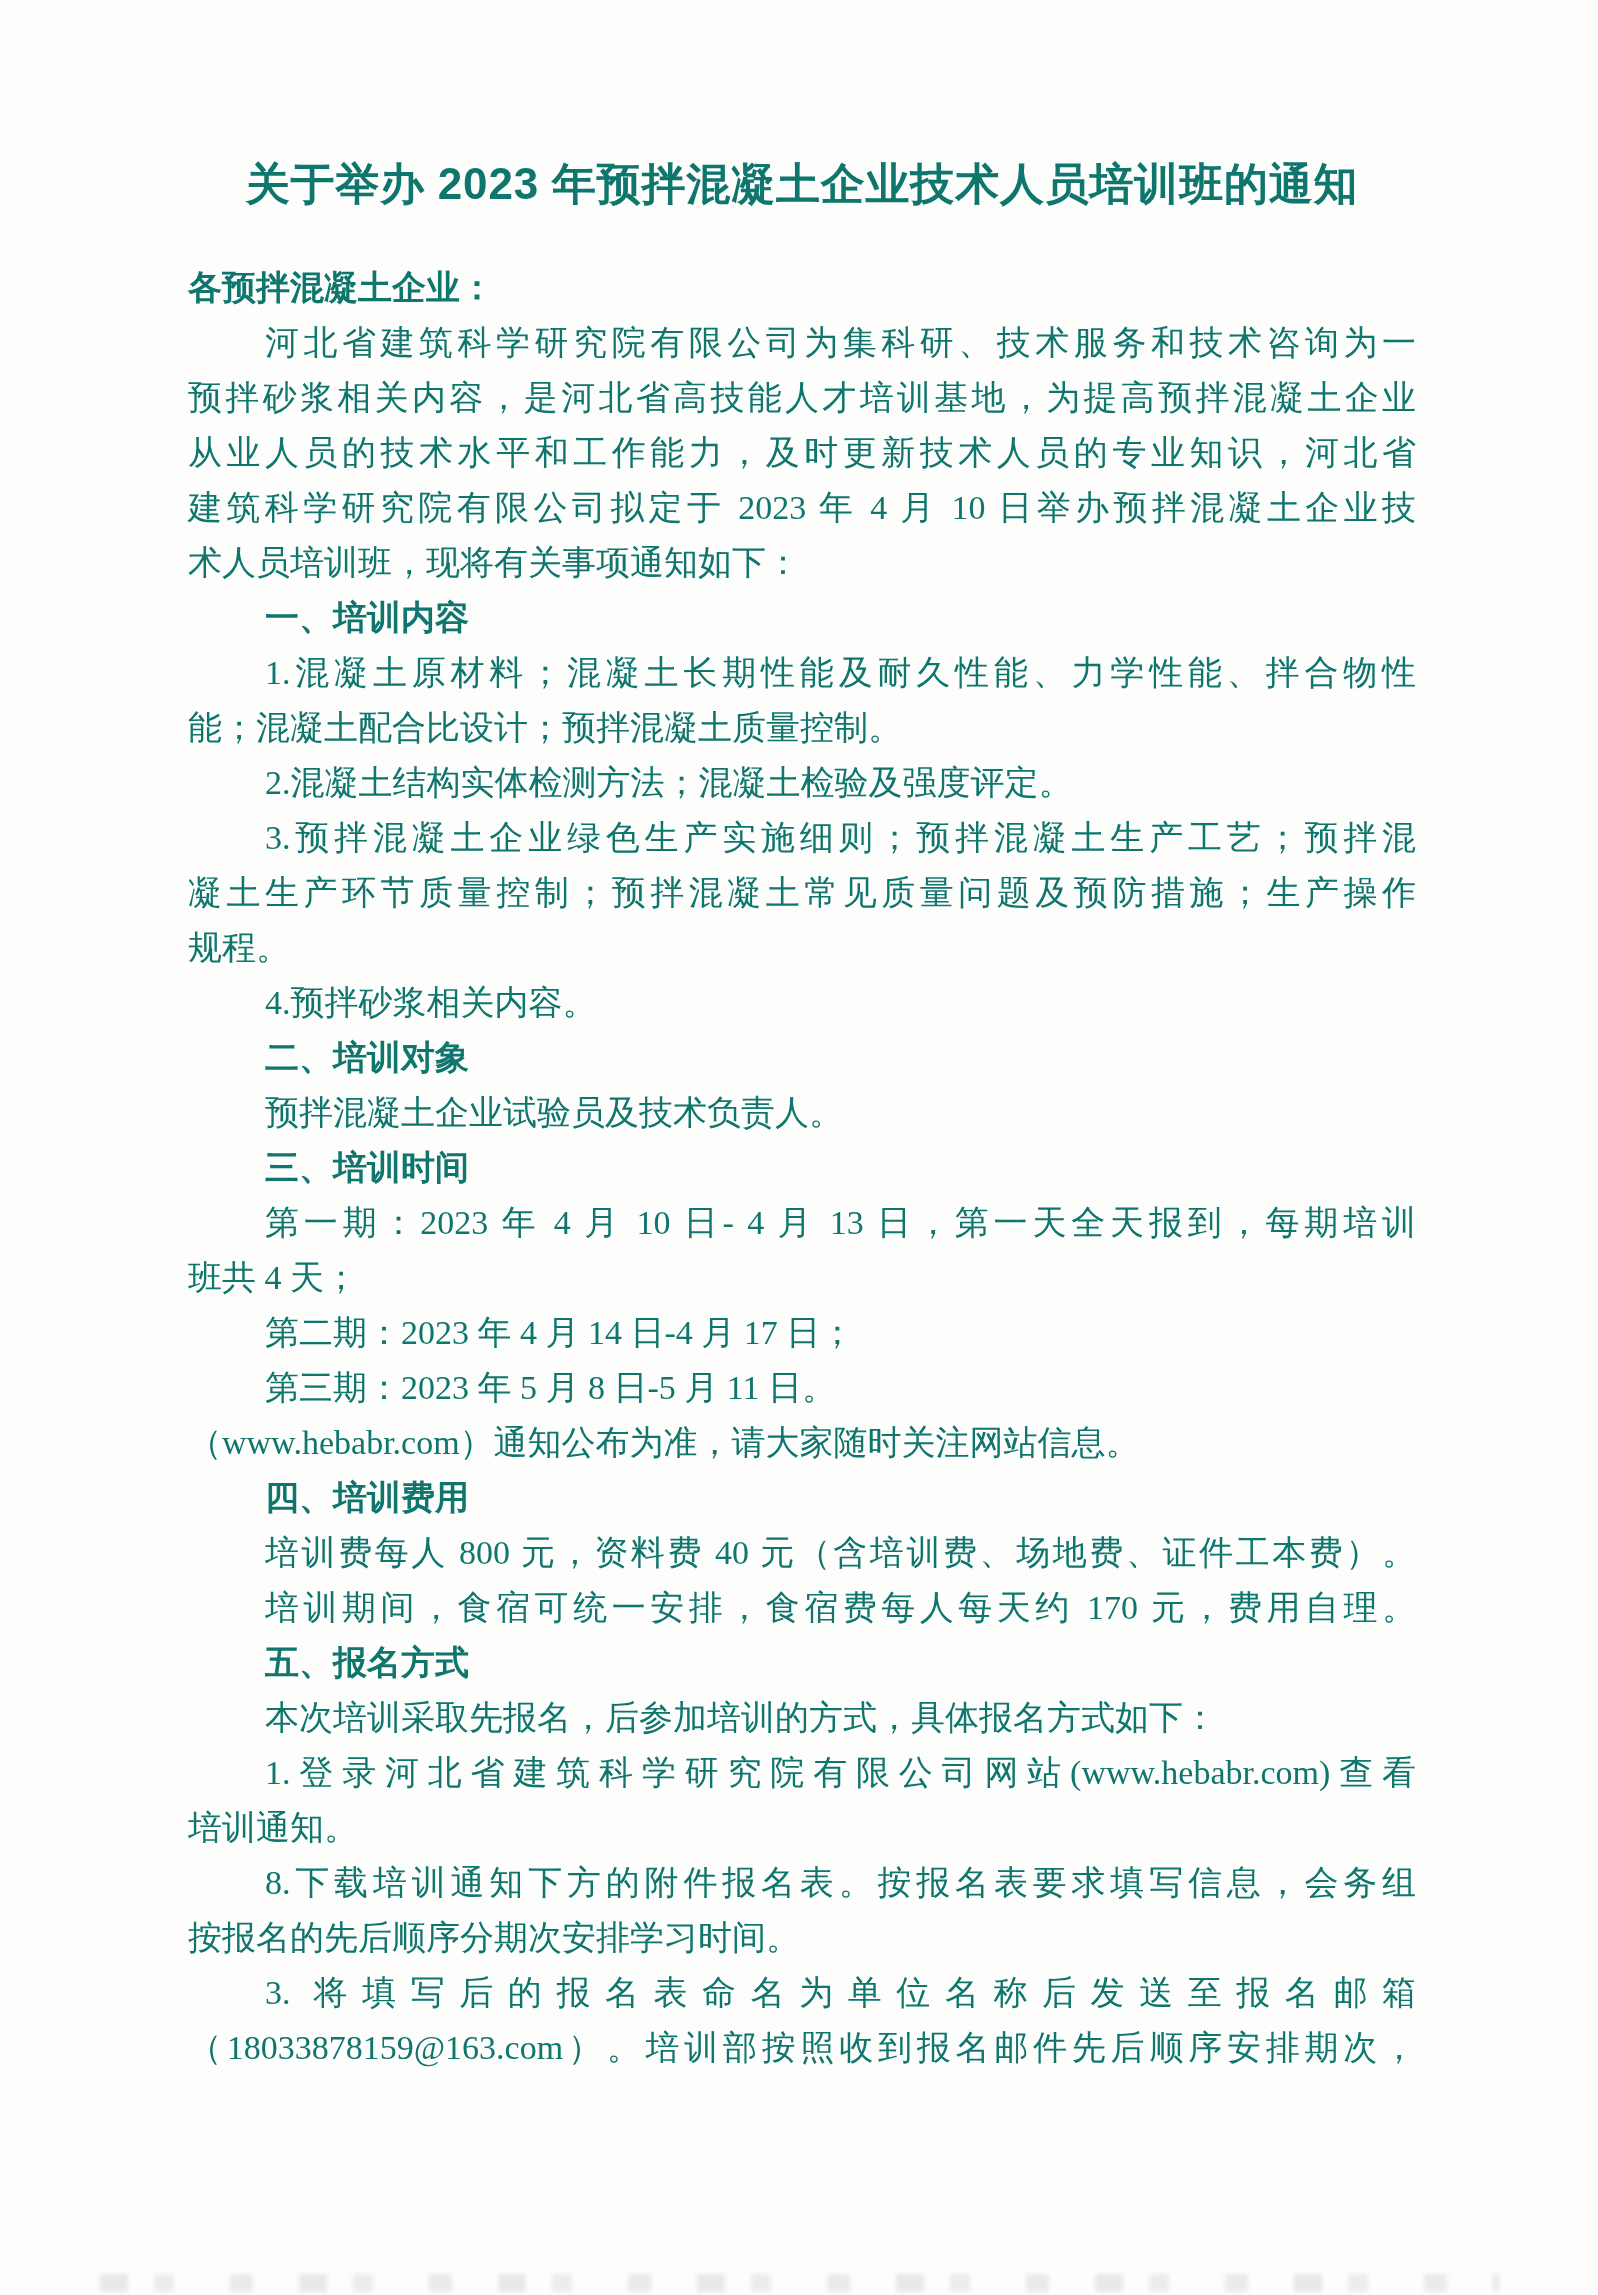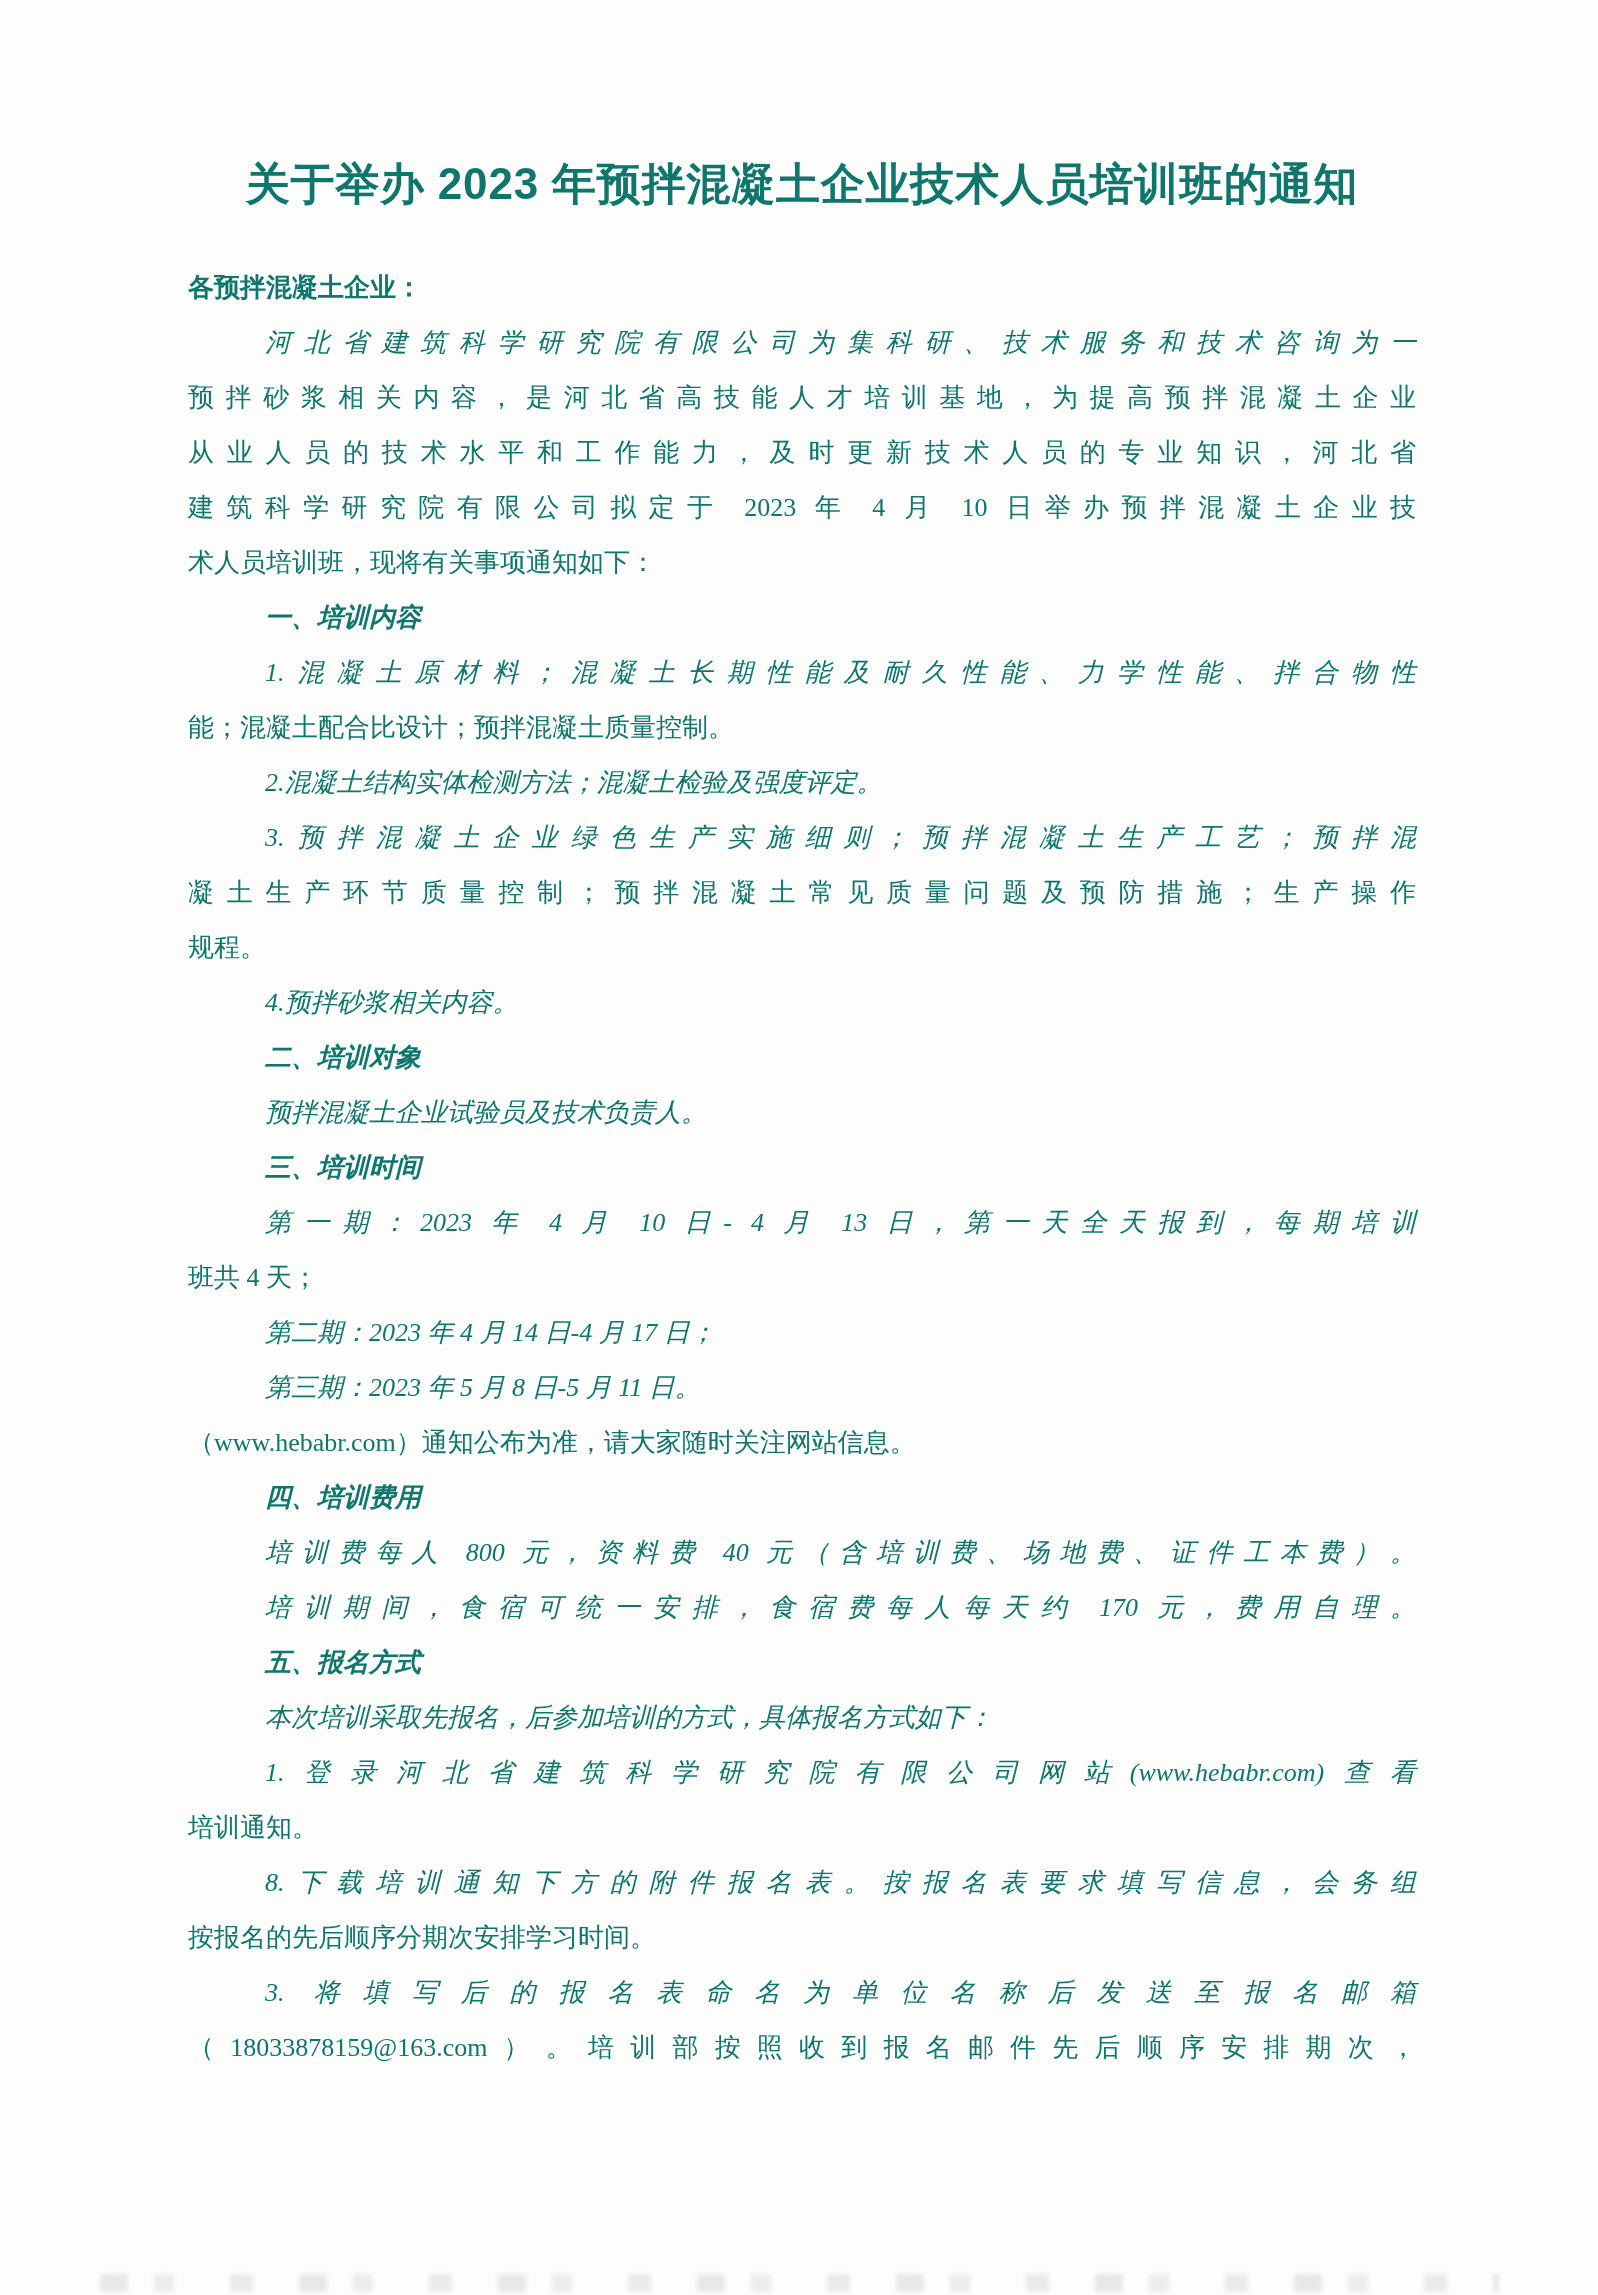--- a/index.html
+++ b/index.html
@@ -21,25 +21,25 @@
   .title{
     font-family:"Liberation Sans","DejaVu Sans",sans-serif;
     font-weight:700;
     font-size:44px;
     line-height:61px;
     text-align:center;
     letter-spacing:0.8px;
     margin-bottom:46px;
   }
   .ln{
-    font-size:26px;
+    font-size:34px;
     height:55px;
     line-height:55px;
   }
-  .ind{text-indent:77px;font-style:italic;}
+  .ind{text-indent:77px;}
   .just{text-align:justify;text-align-last:justify;}
   .bold{
     font-family:"Liberation Sans","DejaVu Sans",sans-serif;
     font-weight:700;
   }
   .scan-noise{
     position:absolute;
     left:100px;
     right:100px;
     bottom:3.1px;

